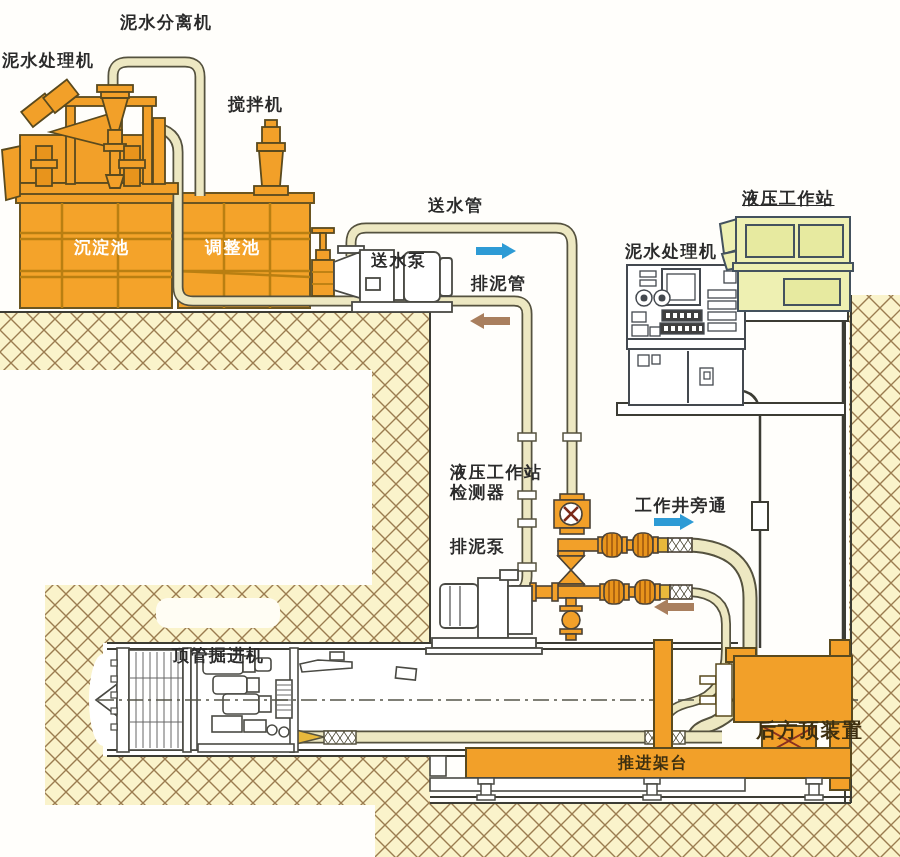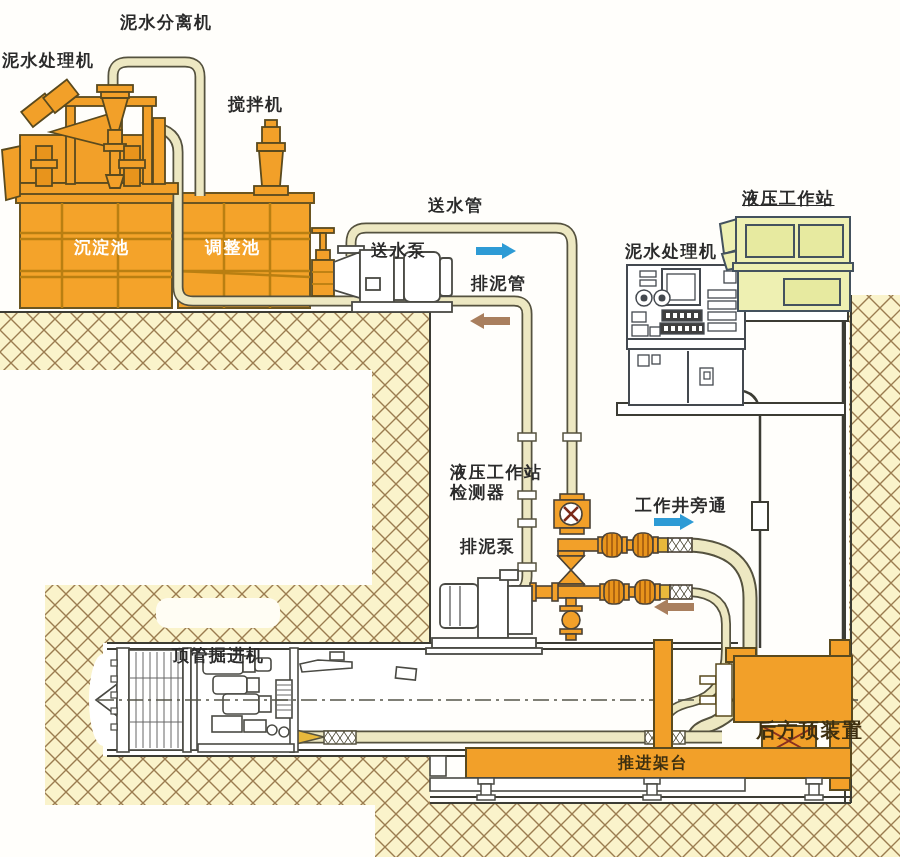--- a/index.html
+++ b/index.html
@@ -405,27 +405,27 @@
   </g>
 </g>
 </svg>
 
 <div class="lbl" style="left:120px;top:12px;">泥水分离机</div>
 <div class="lbl" style="left:2px;top:50px;">泥水处理机</div>
 <div class="lbl" style="left:228px;top:94px;">搅拌机</div>
 <div class="lbl white" style="left:74px;top:237px;">沉淀池</div>
 <div class="lbl white" style="left:205px;top:237px;">调整池</div>
 <div class="lbl" style="left:428px;top:195px;">送水管</div>
-<div class="lbl" style="left:371px;top:240px;">送水泵</div>
+<div class="lbl" style="left:371px;top:250px;">送水泵</div>
 <div class="lbl" style="left:471px;top:273px;">排泥管</div>
 <div class="lbl" style="left:742px;top:188px;text-decoration:underline;">液压工作站</div>
 <div class="lbl" style="left:625px;top:241px;">泥水处理机</div>
 <div class="lbl two" style="left:450px;top:462px;">
   <span>液压工作站</span><br>
   <span>检测器</span>
 </div>
 <div class="lbl" style="left:635px;top:495px;text-align:center;">工作井旁通</div>
-<div class="lbl" style="left:450px;top:536px;margin-left:10px;">排泥泵</div>
+<div class="lbl" style="left:450px;top:536px;">排泥泵</div>
 <div class="lbl" style="left:172px;top:601px;margin-top:44px;">顶管掘进机</div>
 <div class="lbl onorange" style="left:756px;top:720px;font-size:20px;">后方顶装置</div>
 <div class="lbl onorange" style="left:618px;top:752px;font-size:16px;text-align:right;">推进架台</div>
 
 </div>
 
 </body></html>

